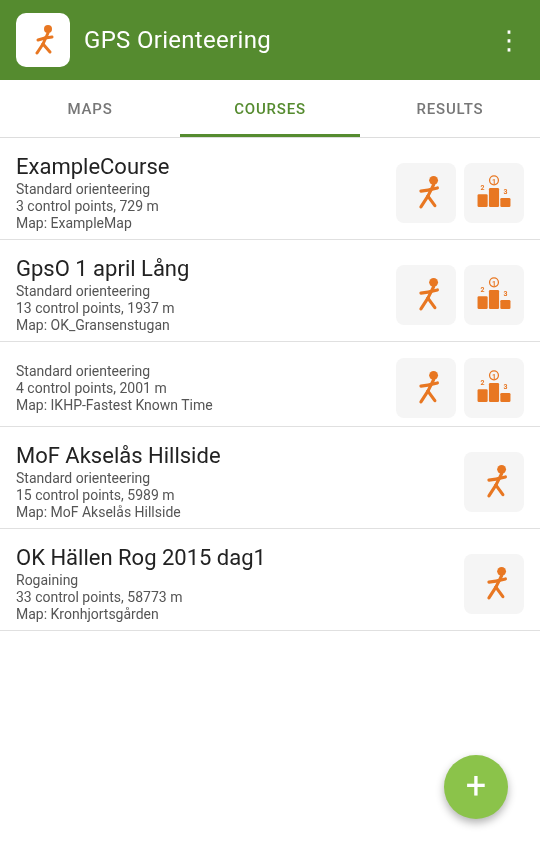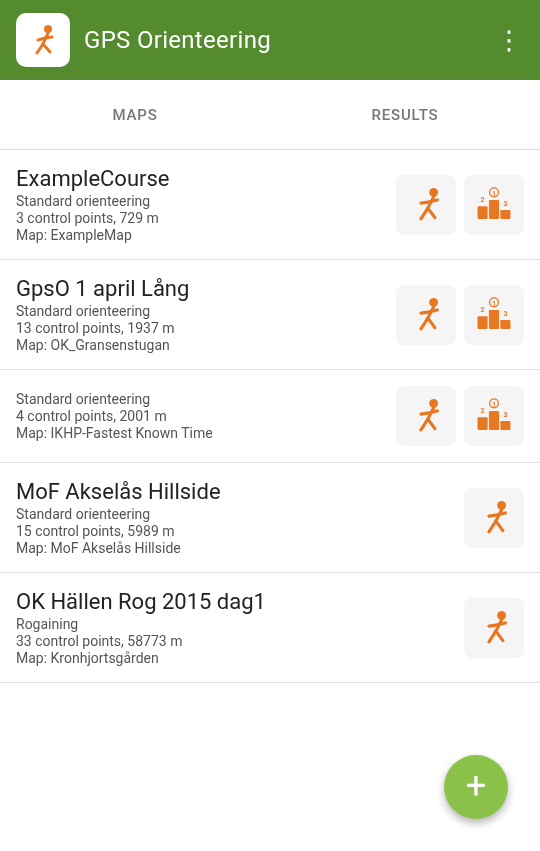--- a/index.html
+++ b/index.html
@@ -46,21 +46,21 @@
       cursor: pointer;
       letter-spacing: 2px;
       line-height: 1;
     }
 
     
     .tabs-bar {
       display: flex;
       border-bottom: 1px solid #ddd;
       background: #fff;
-      height: 70px;
+      height: 58px;
     }
     .tab {
       flex: 1;
       display: flex;
       align-items: center;
       justify-content: center;
       font-size: 15px;
       font-weight: 500;
       color: #777;
       cursor: pointer;
@@ -78,21 +78,21 @@
       right: 0;
       height: 3px;
       background: #558B2F;
     }
 
     
     .course-list {
       padding: 0;
     }
     .course-item {
-      padding: 16px 16px 16px 16px;
+      padding: 16px 16px 8px 16px;
       border-bottom: 1px solid #e0e0e0;
       display: flex;
       align-items: center;
       justify-content: space-between;
     }
     .course-info {
       flex: 1;
       min-width: 0;
     }
     .course-name {
@@ -178,20 +178,21 @@
         <line x1="22" y1="18" x2="29" y2="17" stroke="#E87722" stroke-width="3" stroke-linecap="round"></line>
       </svg>
     </div>
     <span class="app-title">GPS Orienteering</span>
   </div>
   <span class="header-menu-icon">⋮</span>
 </div>
 
 <div class="tabs-bar">
   <div class="tab">MAPS</div>
+  <div class="tab active">COURSES</div>
   <div class="tab">RESULTS</div>
 </div>
 
 <div class="course-list" id="course-list-container">
 <div class="course-item">
       <div class="course-info">
         <div class="course-name">ExampleCourse</div>
         <div class="course-type">Standard orienteering</div>
         <div class="course-details">3 control points, 729 m</div>
         <div class="course-map">Map: ExampleMap</div>

